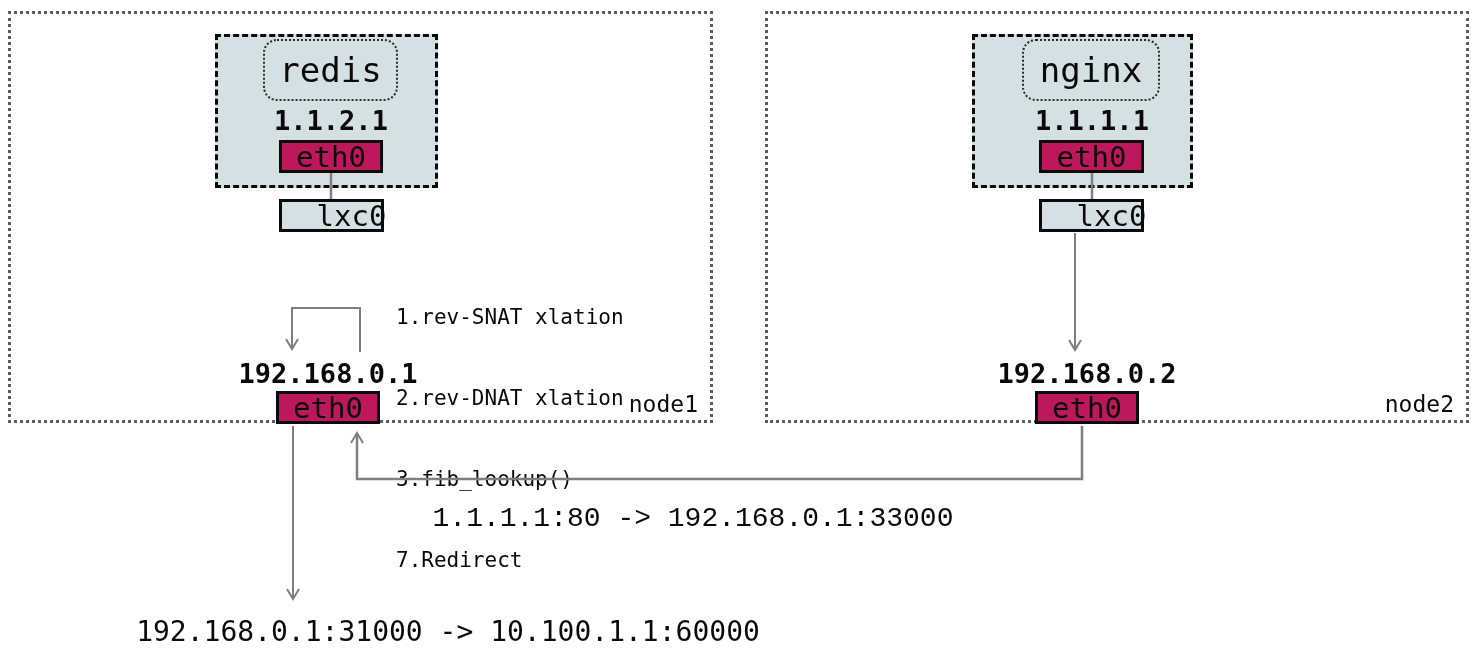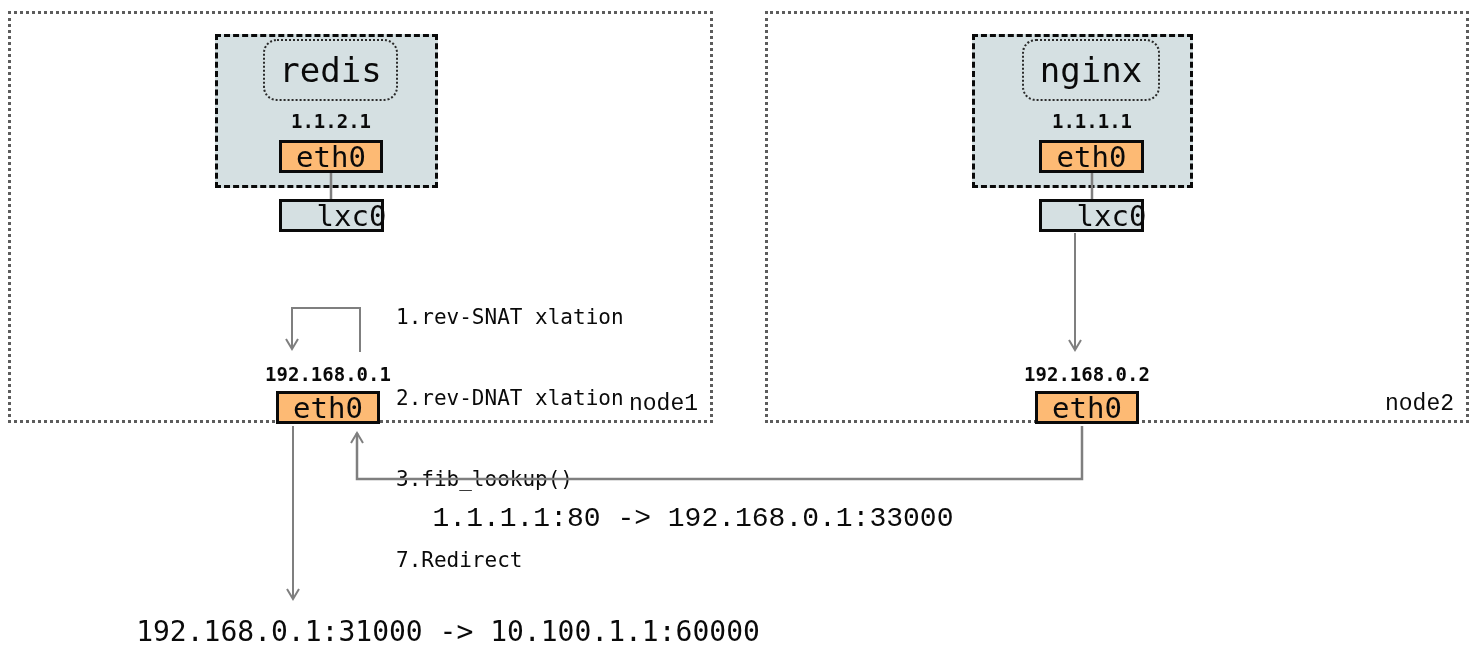--- a/index.html
+++ b/index.html
@@ -2,38 +2,38 @@
 <html><head>
 <meta charset="utf-8">
 <style>
   html,body{margin:0;padding:0;background:#ffffff;}
   .canvas{
     position:relative;width:1480px;height:649px;overflow:hidden;
     font-family:"DejaVu Sans Mono","Liberation Mono",monospace;
     color:#0a0a0a;background:#ffffff;
   }
   .nodebox{
-    position:absolute;border:3px dotted #5c5c5c;box-sizing:border-box;font-family:Liberation Mono, monospace;
+    position:absolute;border:3px dotted #5c5c5c;box-sizing:border-box;
   }
   .nodelabel{
     position:absolute;right:12px;bottom:4px;font-size:23px;line-height:23px;
   }
   .pod{
     position:absolute;background:#d5e0e2;border:3px dashed #0a0a0a;box-sizing:border-box;
   }
   .appbox{
     position:absolute;border:2px dotted #2a2a2a;border-radius:14px;box-sizing:border-box;
     display:flex;align-items:center;justify-content:center;
     font-size:34px;
   }
   .iplabel{
-    position:absolute;text-align:center;font-size:19px;font-weight:bold;line-height:26px;
+    position:absolute;text-align:center;font-size:27px;font-weight:bold;line-height:26px;
   }
   .ifbox{
-    position:absolute;border:3px solid #0a0a0a;box-sizing:border-box;background:#fdba74;
+    position:absolute;border:3px solid #0a0a0a;box-sizing:border-box;background:#be185d;
     display:flex;align-items:center;justify-content:center;
     font-size:29px;z-index:3;
   }
   .ifbox.veth{background:#d5e0e2;padding-left:40px;}
   .steps{
     position:absolute;font-size:21px;line-height:27px;white-space:pre;
   }
   .flowlabel{
     position:absolute;text-align:center;font-size:28px;line-height:30px;white-space:nowrap;
   }

